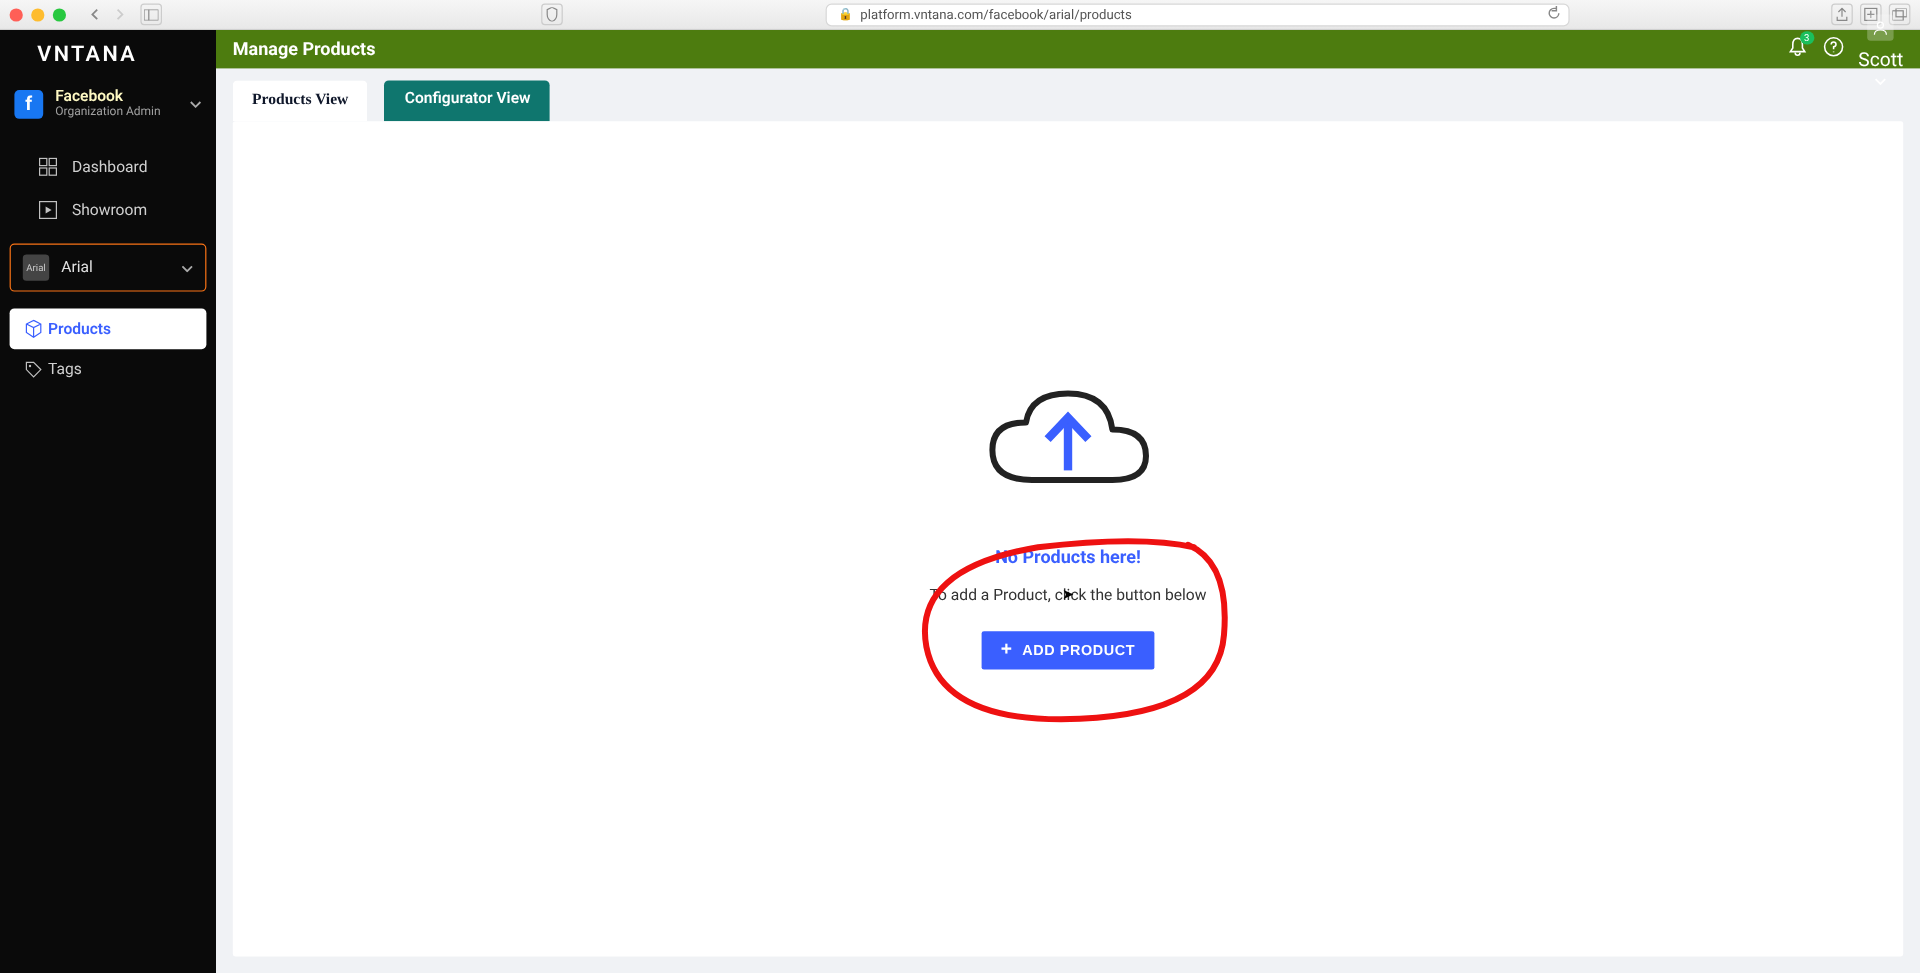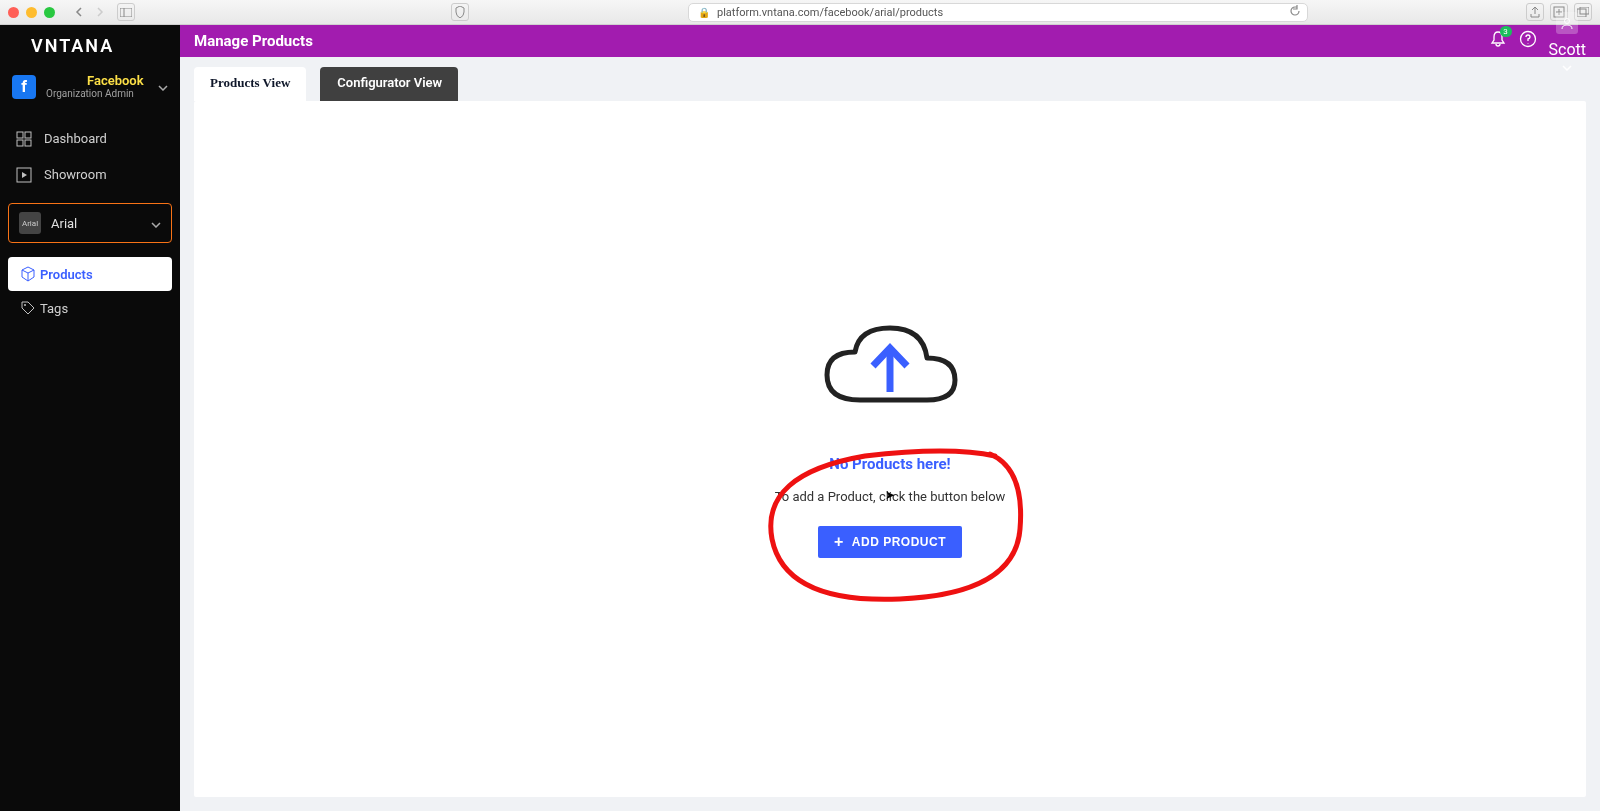--- a/index.html
+++ b/index.html
@@ -20,47 +20,47 @@
 
 
 .app { display: flex; height: calc(100vh - 25px); }
 
 
 .sidebar { width: 180px; background: #0a0a0a; color: #e5e5e5; display: flex; flex-direction: column; font-size: 13px; }
 .logo { padding: 10px 31px; font-size: 18px; font-weight: 600; letter-spacing: 2px; color: #fff; }
 .org-switch { display: flex; align-items: center; gap: 10px; padding: 8px 12px; cursor: pointer; }
 .org-icon { width: 24px; height: 24px; background: #1877f2; border-radius: 4px; display: flex; align-items: center; justify-content: center; color: #fff; font-weight: 700; font-size: 16px; }
 .org-text { flex: 1; line-height: 1.1; }
-.org-name { font-weight: 600; font-size: 13px; color: #fde047; margin-left: 41px; }
+.org-name { font-weight: 600; font-size: 13px; color: #fef9c3; }
 .org-role { font-size: 10px; color: #a0a0a0; }
 .chev { color: #a0a0a0; }
 .side-sep { height: 14px; }
-.side-item { display: flex; gap: 12px; padding: 10px 16px; color: #d0d0d0; cursor: pointer; }
+.side-item { display: flex; align-items: center; gap: 12px; padding: 10px 32px; color: #d0d0d0; cursor: pointer; }
 .side-icon { width: 16px; height: 16px; display: flex; align-items: center; justify-content: center; color: #c0c0c0; }
 .project-switch { margin: 10px 8px; border: 1px solid #f97316; border-radius: 4px; display: flex; align-items: center; gap: 10px; padding: 8px 10px; cursor: pointer; }
 .proj-icon { width: 22px; height: 22px; background: #444; border-radius: 3px; display: flex; align-items: center; justify-content: center; font-size: 8px; color: #ccc; }
 .sub-nav { margin: 4px 8px; }
 .sub-item { display: flex; align-items: center; gap: 4px; padding: 9px 12px; border-radius: 4px; cursor: pointer; color: #d0d0d0; }
 .sub-item.active { background: #fff; color: #3a5fff; font-weight: 600; }
 .sub-item.active .side-icon { color: #3a5fff; }
 
 
 .main { flex: 1; display: flex; flex-direction: column; background: #f0f2f5; }
-.topbar { height: 32px; background: #a21caf; color: #fff; display: flex; align-items: center; padding: 0 14px; }
+.topbar { height: 32px; background: #4d7c0f; color: #fff; display: flex; align-items: center; padding: 0 14px; }
 .page-title { font-weight: 700; font-size: 15px; flex: 1; }
 .topbar-right { display: flex; align-items: center; gap: 12px; }
 .bell-wrap { position: relative; }
 .badge { position: absolute; top: -4px; right: -5px; background: #1bbf5c; color: #fff; border-radius: 8px; font-size: 8px; padding: 0 3px; min-width: 12px; text-align: center; line-height: 11px; }
 .user-chip { display: flex; align-items: center; gap: 6px; cursor: pointer; flex-direction: column; }
 .avatar { width: 22px; height: 22px; background: rgba(255,255,255,0.25); border-radius: 3px; display: flex; align-items: center; justify-content: center; }
 
 .tabs { display: flex; gap: 14px; padding: 10px 14px 0; }
 .tab { padding: 8px 16px; border-radius: 4px 4px 0 0; font-size: 13px; font-weight: 600; cursor: pointer; background: #fff; }
 .tab.products { color: #0f172a; border-bottom: 2px solid transparent; font-family: Liberation Serif, serif; }
-.tab.config { background: #404040; color: #fff; padding-left: 17px; }
+.tab.config { background: #0f766e; color: #fff; padding-left: 17px; }
 
 .content { flex: 1; margin: 0 14px 14px; background: #fff; border-radius: 2px; display: flex; align-items: center; justify-content: center; position: relative; }
 
 .empty-state { text-align: center; position: relative; padding-bottom: 20px; }
 .cloud-icon { margin: 0 auto 40px; display: block; }
 .empty-title { color: #3a5fff; font-weight: 700; font-size: 15px; margin-bottom: 16px; }
 .empty-sub { color: #333; font-size: 13px; margin-bottom: 22px; }
 .add-btn { display: inline-flex; align-items: center; gap: 8px; background: #3a5fff; color: #fff; border: none; padding: 8px 16px; font-size: 12px; font-weight: 600; letter-spacing: 0.5px; cursor: pointer; border-radius: 2px; }
 .add-btn .plus { font-size: 16px; line-height: 1; }
 

